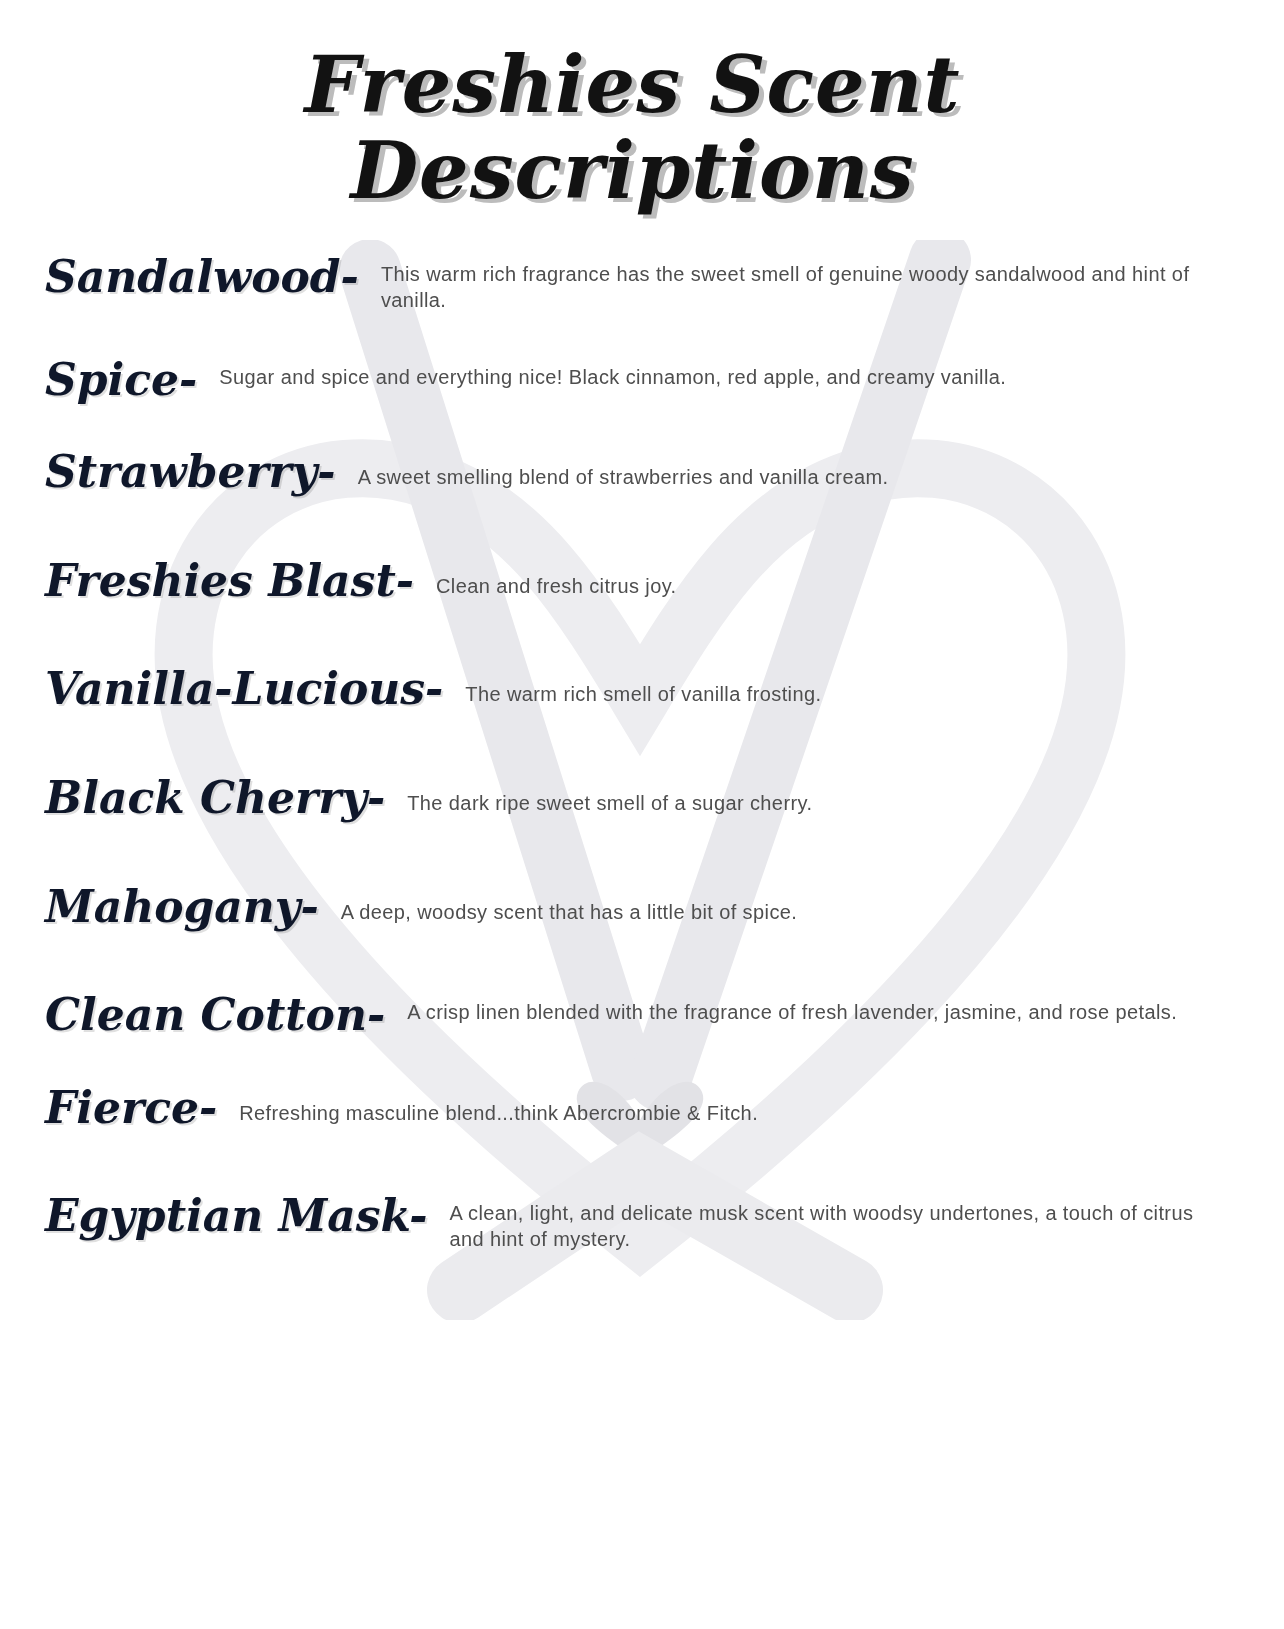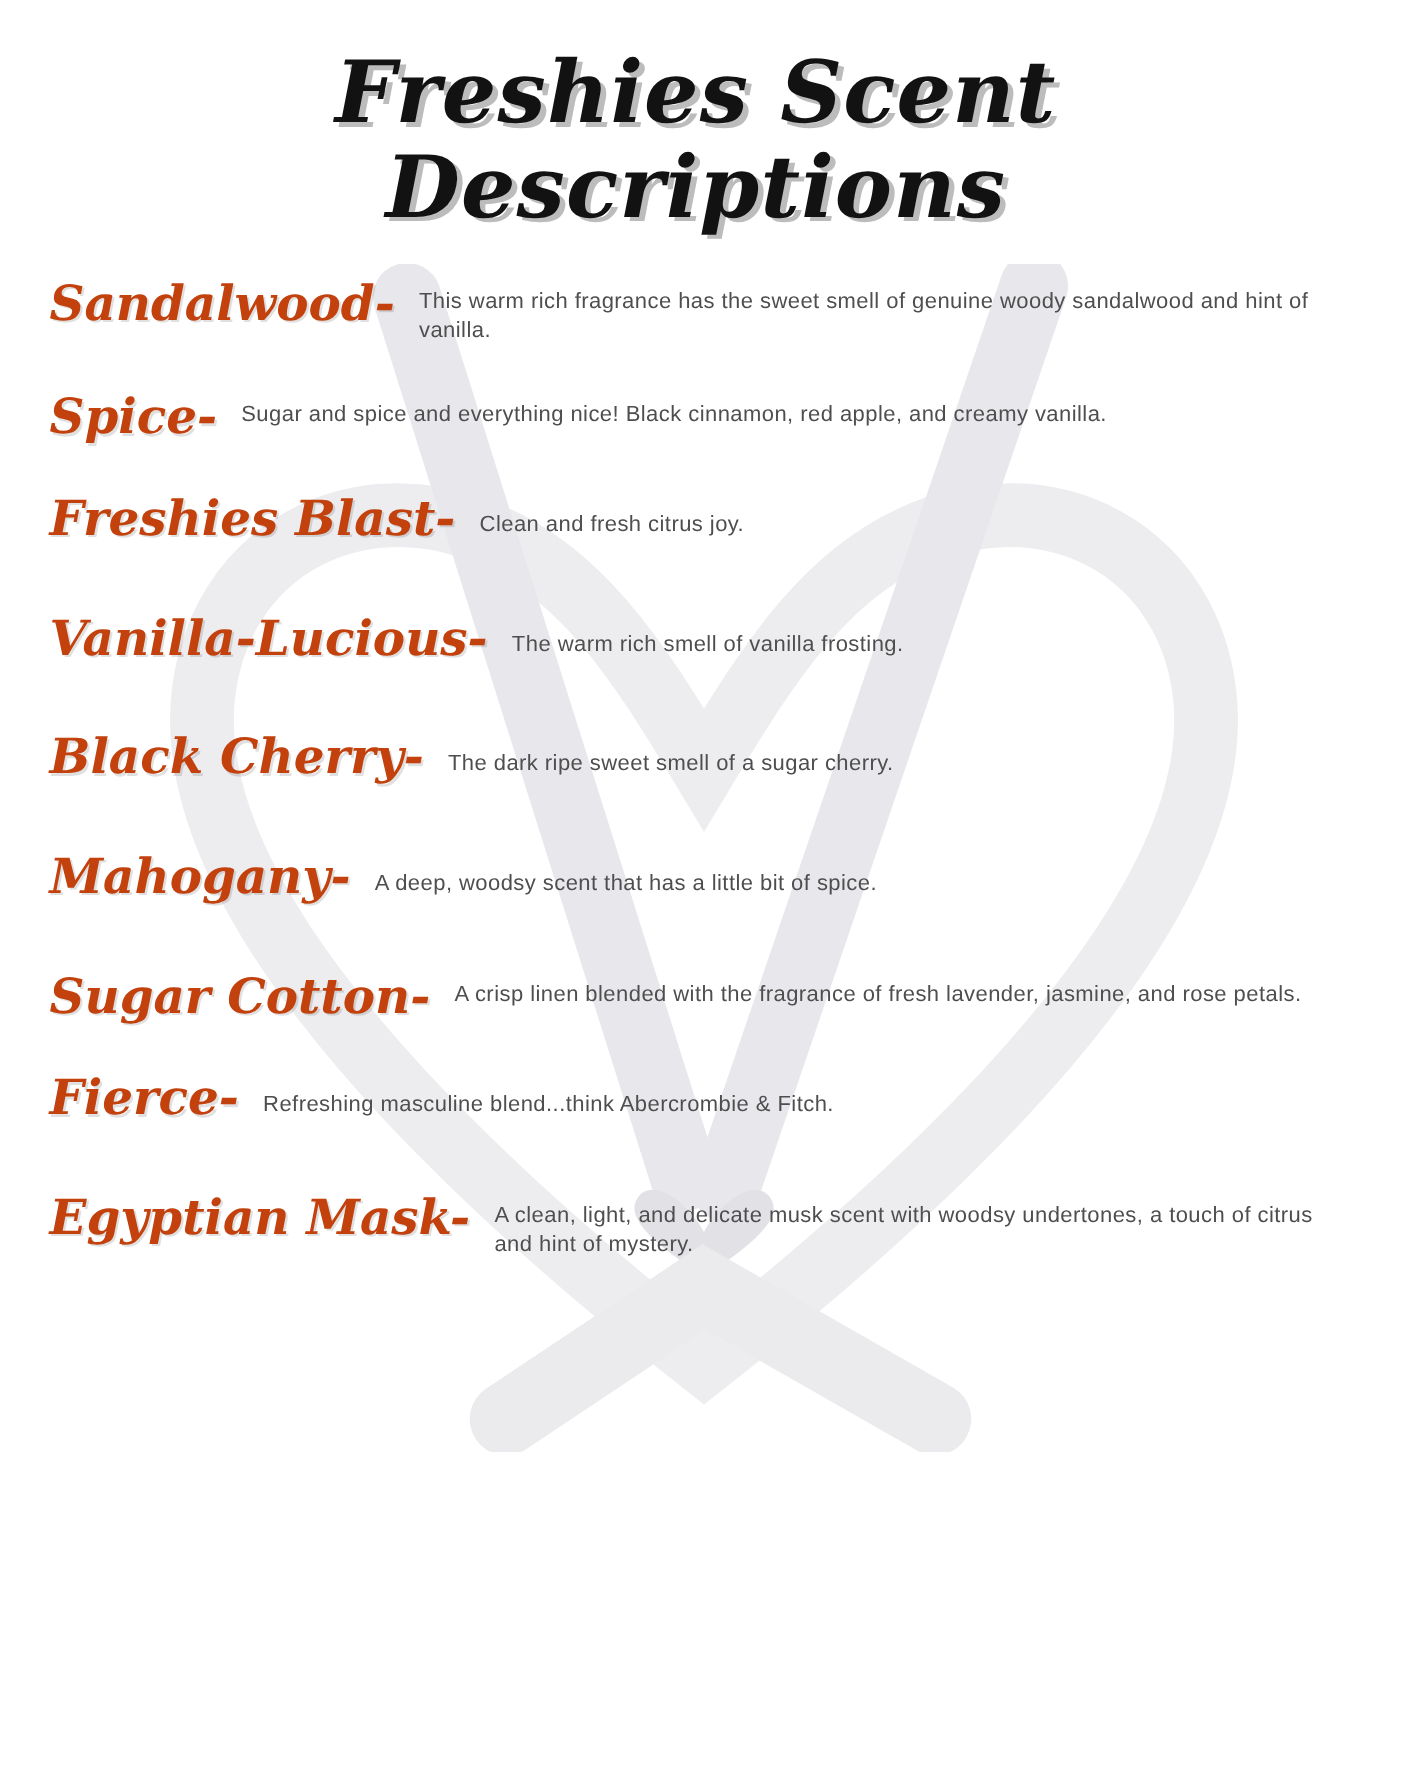--- a/index.html
+++ b/index.html
@@ -41,21 +41,21 @@
   }
   .scent-row.double { margin-bottom: 42px; }
   .scent-row.single { margin-bottom: 58px; }
   .scent-name {
     flex-shrink: 0;
     font-family: "DejaVu Serif", serif;
     font-style: italic;
     font-weight: bold;
     font-size: 44px;
     line-height: 1.15;
-    color: #c2410c;
+    color: #0f172a;
     margin-right: 22px;
     white-space: nowrap;
     text-shadow: 2px 2px 0 rgba(0,0,0,0.12);
   }
   .scent-desc {
     font-family: "Liberation Sans", sans-serif;
     font-size: 20px;
     line-height: 1.3;
     color: #4e4e4e;
     letter-spacing: 0.4px;
@@ -97,20 +97,24 @@
     <div class="scent-row double">
       <span class="scent-name">Sandalwood-</span>
       <span class="scent-desc">This warm rich fragrance has the sweet smell of genuine woody sandalwood and hint of vanilla.</span>
     </div>
 
     <div class="scent-row double">
       <span class="scent-name">Spice-</span>
       <span class="scent-desc">Sugar and spice and everything nice! Black cinnamon, red apple, and creamy vanilla.</span>
     </div>
 
+    <div class="scent-row single">
+      <span class="scent-name">Strawberry-</span>
+      <span class="scent-desc">A sweet smelling blend of strawberries and vanilla cream.</span>
+    </div>
 
     <div class="scent-row single">
       <span class="scent-name">Freshies Blast-</span>
       <span class="scent-desc">Clean and fresh citrus joy.</span>
     </div>
 
     <div class="scent-row single">
       <span class="scent-name">Vanilla-Lucious-</span>
       <span class="scent-desc">The warm rich smell of vanilla frosting.</span>
     </div>
@@ -120,21 +124,21 @@
       <span class="scent-desc">The dark ripe sweet smell of a sugar cherry.</span>
     </div>
 
     <div class="scent-row single">
       <span class="scent-name">Mahogany-</span>
       <span class="scent-desc">A deep, woodsy scent that has a little bit of spice.</span>
     </div>
 
 
     <div class="scent-row double">
-      <span class="scent-name">Sugar Cotton-</span>
+      <span class="scent-name">Clean Cotton-</span>
       <span class="scent-desc">A crisp linen blended with the fragrance of fresh lavender, jasmine, and rose petals.</span>
     </div>
 
     <div class="scent-row single">
       <span class="scent-name">Fierce-</span>
       <span class="scent-desc">Refreshing masculine blend...think Abercrombie &amp; Fitch.</span>
     </div>
 
     <div class="scent-row double">
       <span class="scent-name">Egyptian Mask-</span>

